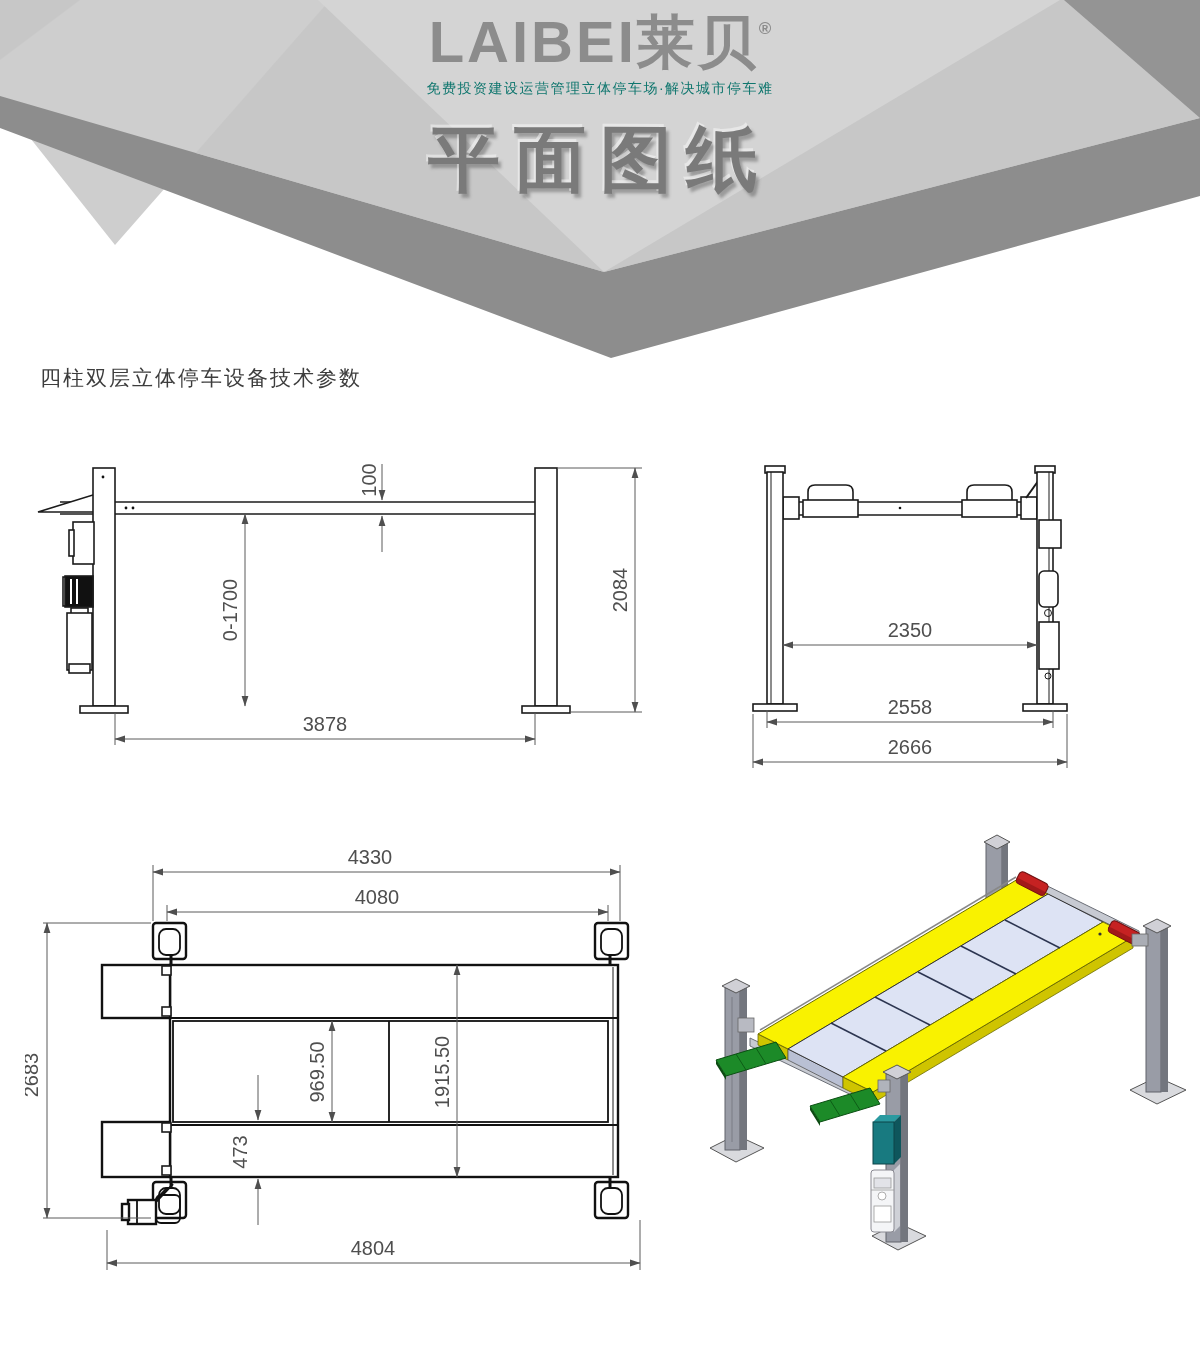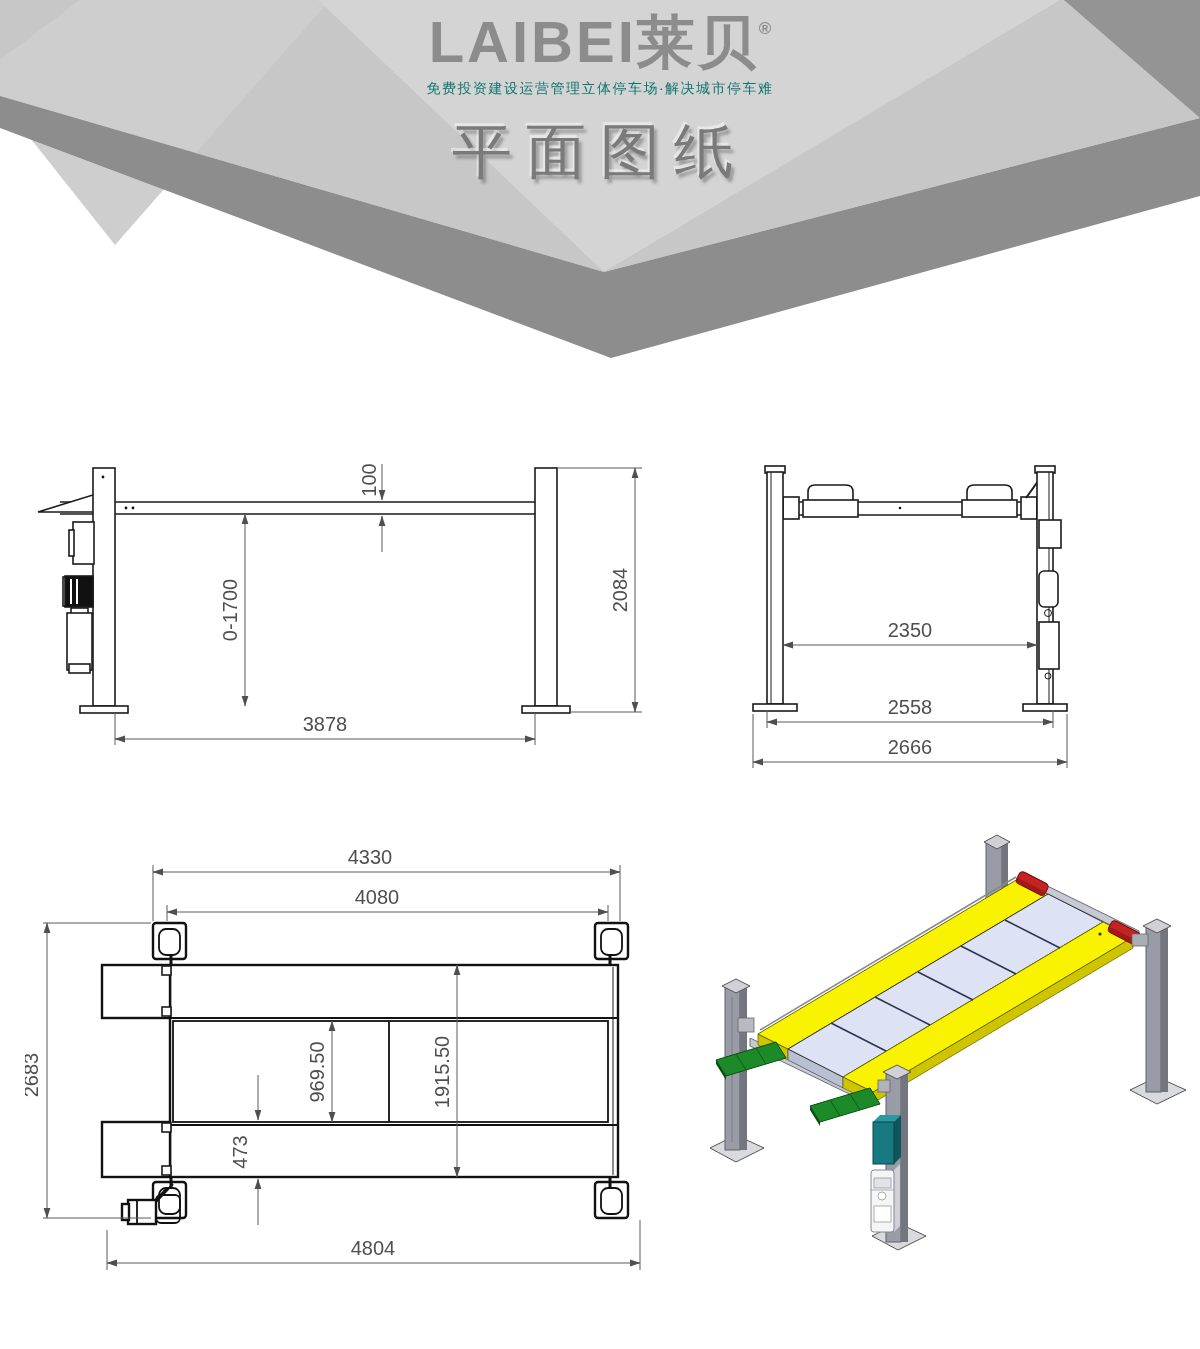--- a/index.html
+++ b/index.html
@@ -5,21 +5,21 @@
   html,body{margin:0;padding:0;background:#ffffff;}
   .page{position:relative;width:1200px;height:1349px;background:#fff;overflow:hidden;
         font-family:"Liberation Sans","DejaVu Sans",sans-serif;}
   .page svg{position:absolute;display:block;}
   
   .hero{position:absolute;left:0;top:0;width:1200px;height:360px;}
   .hero-text{position:absolute;left:0;top:12px;width:100%;text-align:center;}
   .logo-line{font-size:58px;font-weight:bold;color:#8c8c8c;letter-spacing:3px;line-height:1.05;}
   .logo-line sup{font-size:17px;vertical-align:28px;letter-spacing:0;}
   .tagline{margin-top:7px;font-size:14px;color:#0f766e;letter-spacing:1.5px;}
-  .hero-title{margin-top:14px;font-size:60px;font-weight:normal;color:#7a7a7a;letter-spacing:14px;
+  .hero-title{margin-top:14px;font-size:72px;font-weight:bold;color:#7a7a7a;letter-spacing:14px;
     text-shadow:-2px -3px 0 rgba(255,255,255,0.45), 3px 4px 3px rgba(70,70,70,0.4);}
   
   .subtitle{position:absolute;left:40px;top:364px;font-size:21px;color:#3d3d3d;letter-spacing:2px;}
   
   .st{stroke:#1b1b1b;stroke-width:1.6;fill:#ffffff;}
   .stf{stroke:#1b1b1b;stroke-width:1.6;fill:#111111;}
   .ln{stroke:#1b1b1b;stroke-width:1.6;fill:none;}
   .thn{stroke:#1b1b1b;stroke-width:1;fill:none;}
   .pth{stroke:#111;stroke-width:2.4;fill:#fff;}
   .pin{stroke:#111;stroke-width:1.8;fill:none;}
@@ -41,20 +41,21 @@
       <polygon points="1064,0 1200,0 1200,118" fill="#949494"></polygon>
       <polygon points="0,96 604,272 1200,118 1200,196 611,358 0,128" fill="#8d8d8d"></polygon>
     </svg>
     <div class="hero-text">
       <div class="logo-line"><span>LAIBEI莱贝</span><sup>®</sup></div>
       <div class="tagline">免费投资建设运营管理立体停车场·解决城市停车难</div>
       <div class="hero-title">平面图纸</div>
     </div>
   </div>
 
+  <div class="subtitle">四柱双层立体停车设备技术参数</div>
 
   <svg style="left:30px;top:450px" width="640" height="315" viewBox="0 0 640 315">
     <defs>
       <marker id="arA" viewBox="0 0 10 10" refX="9.5" refY="5" markerWidth="11" markerHeight="11" orient="auto-start-reverse">
         <path d="M0,1.8 L10,5 L0,8.2 z" fill="#4f4f4f"></path>
       </marker>
     </defs>
 
     <line x1="30" y1="52" x2="510" y2="52" class="ln"></line>
     <line x1="30" y1="64" x2="510" y2="64" class="ln"></line>

